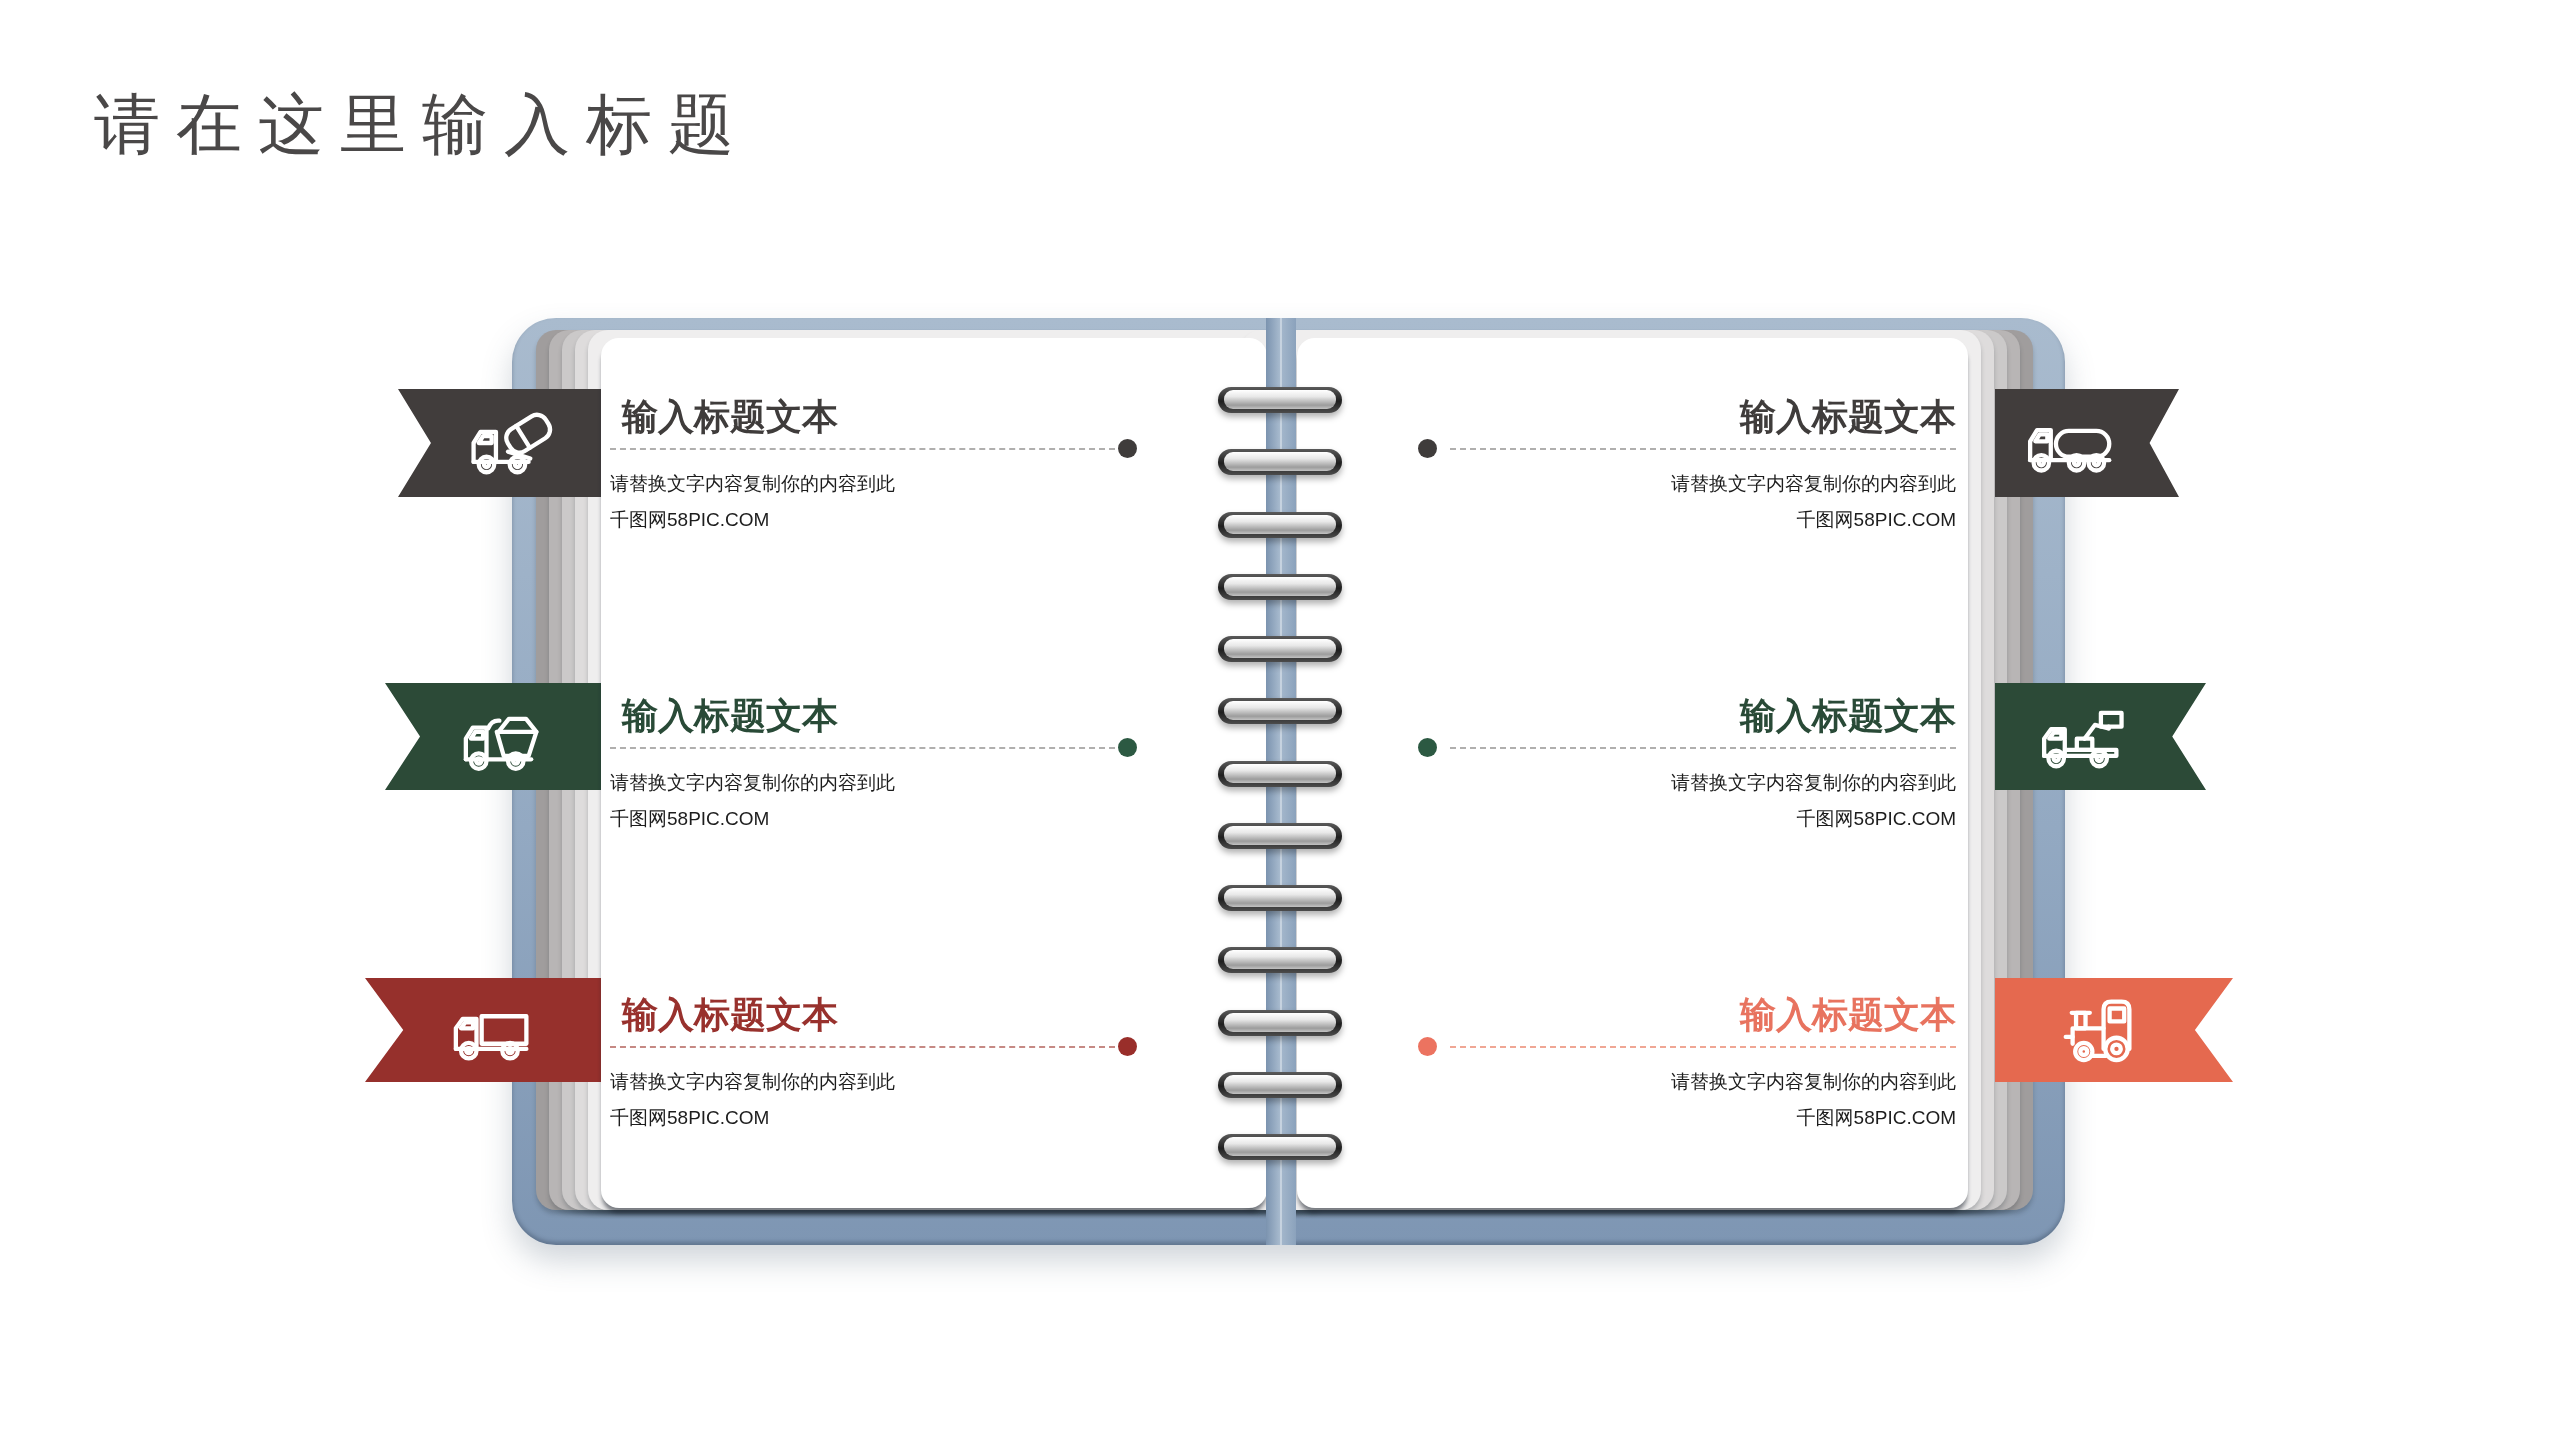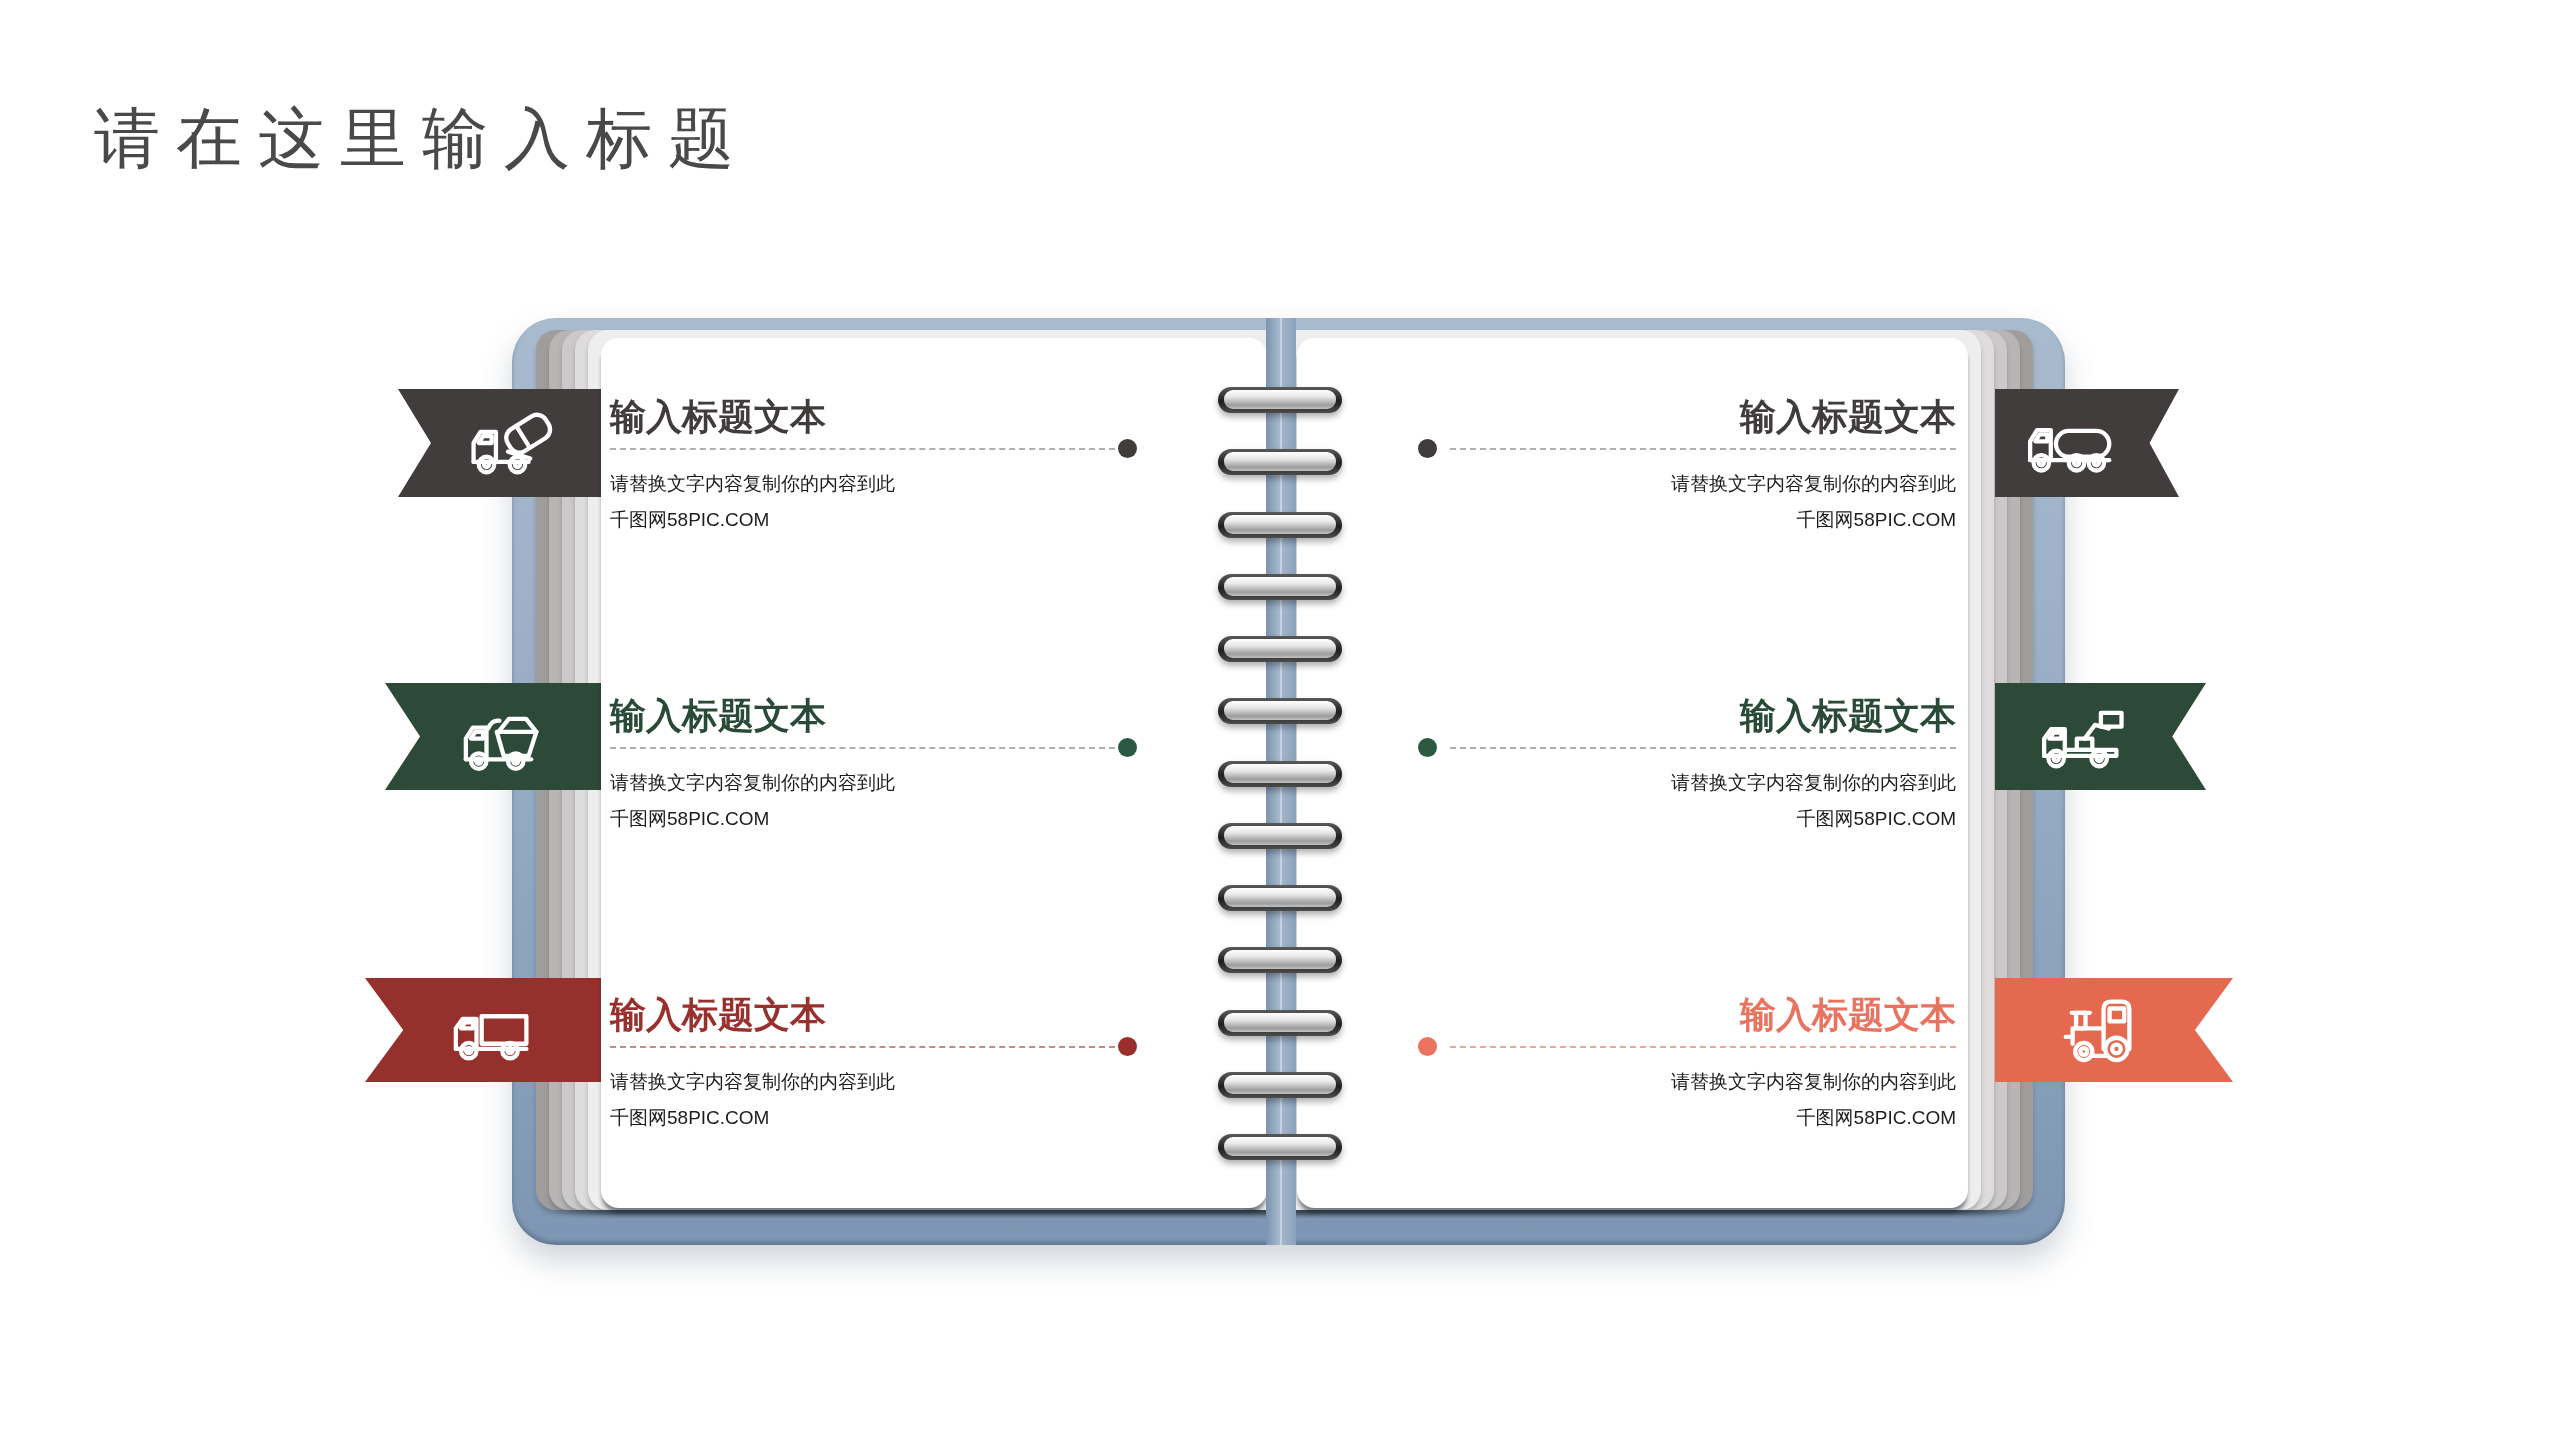--- a/index.html
+++ b/index.html
@@ -2,21 +2,21 @@
 <html><head>
 <meta charset="utf-8">
 <style>
   html,body{margin:0;padding:0;background:#ffffff;}
   .slide{
     position:relative;width:2560px;height:1440px;background:#ffffff;overflow:hidden;
     font-family:"Liberation Sans","DejaVu Sans",sans-serif;
   }
   
   .main-title{
-    position:absolute;left:94px;top:94px;
+    position:absolute;left:94px;top:80px;
     font-size:66px;letter-spacing:16px;color:#4a4848;font-weight:500;
   }
   
   .cover{
     position:absolute;left:512px;top:318px;width:1553px;height:927px;border-radius:44px;
     background:linear-gradient(180deg,#a9bbce 0%,#93a9c2 55%,#7e96b3 100%);
     box-shadow:0 16px 30px rgba(70,90,110,0.25), inset 0 -3px 4px rgba(40,55,75,0.35);
   }
   .sheet{position:absolute;top:330px;height:880px;border-radius:20px;
     box-shadow:0 4px 4px rgba(40,50,60,0.25);}
@@ -51,21 +51,21 @@
     background:linear-gradient(180deg,#5a5a5a 0%,#1f1f1f 55%,#4c4c4c 100%);}
   .ring::after{content:'';position:absolute;left:6px;right:6px;top:3px;height:19px;border-radius:9px;
     background:linear-gradient(180deg,#ffffff 0%,#e8e8e8 35%,#9c9c9c 80%,#c2c2c2 100%);}
   
   .block{position:absolute;width:505px;z-index:18;}
   .block.rightpage{left:1450px;width:506px;text-align:right;}
   .blk-l1,.blk-r1{top:396px;}
   .blk-l2,.blk-r2{top:695px;}
   .blk-l3,.blk-r3{top:994px;}
   .blk-l1,.blk-l2,.blk-l3{left:610px;}
-  .block-title{font-size:36px;line-height:42px;font-weight:bold;color:#3f3c3b;}
+  .block-title{font-size:36px;line-height:42px;font-weight:bold;color:#3f3c3b;margin-left:12px;}
   .blk-l2 .block-title,.blk-r2 .block-title{color:#294a37;}
   .blk-l3 .block-title{color:#98312d;}
   .blk-r3 .block-title{color:#e8735f;}
   .block-divider{position:relative;margin-top:10px;border-top:2px dashed #b0afae;}
   .blk-l3 .block-divider{border-color:#c68984;}
   .blk-r3 .block-divider{border-color:#f0a795;}
   .dot{position:absolute;top:-11px;width:19px;height:19px;border-radius:50%;background:#3f3c3b;}
   .block.leftpage .dot{right:-22px;}
   .block.rightpage .dot{left:-32px;}
   .blk-l2 .dot,.blk-r2 .dot{background:#2c5942;}

